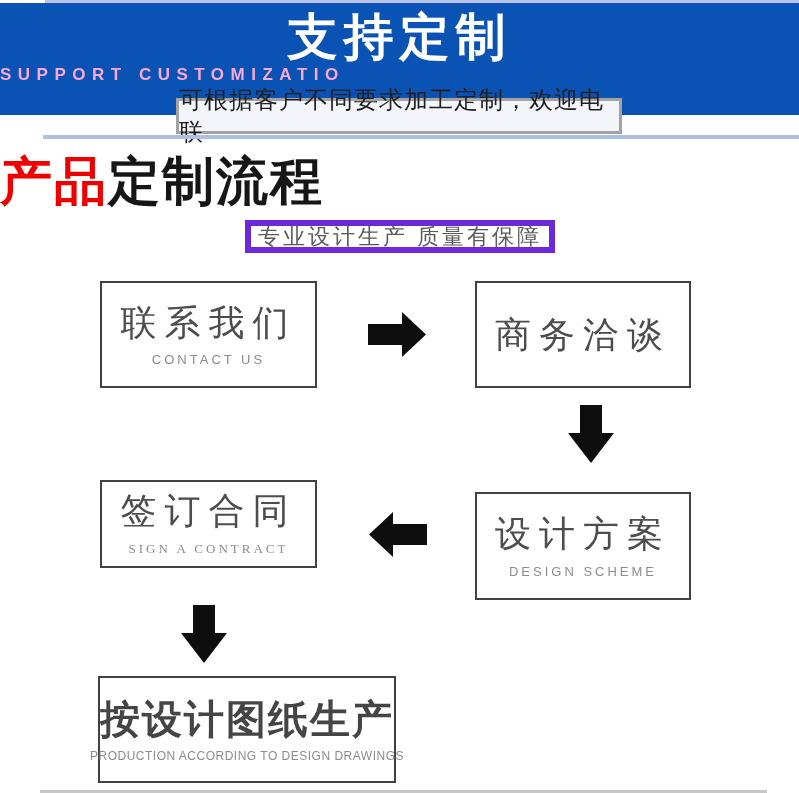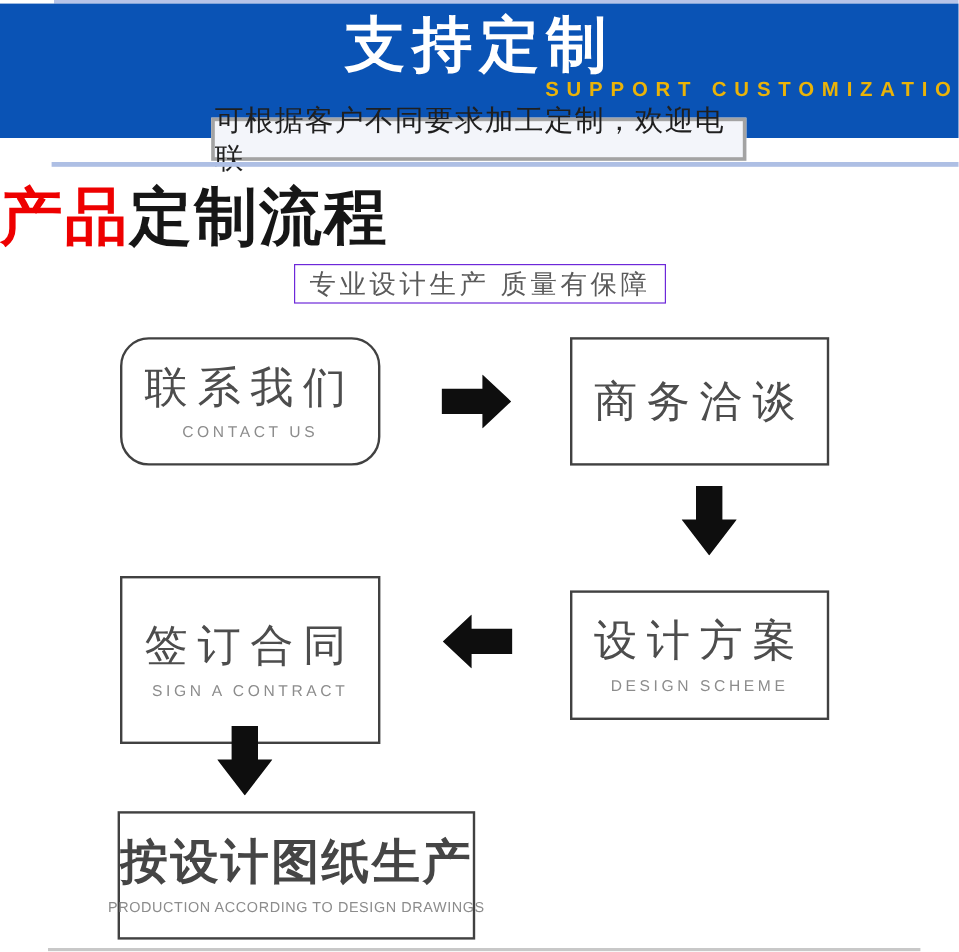--- a/index.html
+++ b/index.html
@@ -8,55 +8,55 @@
     font-family:"Liberation Sans","DejaVu Sans",sans-serif;
   }
   
   .edge-strip-top{position:absolute;left:45px;top:0;width:754px;height:3px;background:#b7c4e8;}
   .banner{position:absolute;left:0;top:3px;width:799px;height:112px;background:#0a53b5;}
   .banner-title{
     position:absolute;left:0;top:7px;width:799px;text-align:center;
     color:#ffffff;font-size:50px;font-weight:bold;letter-spacing:6px;line-height:1.1;
   }
   .banner-sub{
-    position:absolute;left:0;top:62px;width:799px;text-align:right;
-    color:#eab308;font-size:17px;font-weight:bold;letter-spacing:6.5px;
+    position:absolute;left:0;top:62px;width:799px;text-align:left;
+    color:#f9a8d4;font-size:17px;font-weight:bold;letter-spacing:6.5px;
   }
   .banner-note{
     position:absolute;left:176px;top:95px;width:446px;height:36px;
     background:#f3f5fa;border:3px solid #a3a3a3;box-sizing:border-box;
     display:flex;align-items:center;justify-content:center;
     color:#1f1f1f;font-size:24px;letter-spacing:1px;
   }
   .edge-strip-bottom{position:absolute;left:43px;top:135px;width:756px;height:4px;background:#aebfe4;}
 
   
   .section-title{
     position:absolute;left:0;top:153px;width:657px;text-align:left;
     font-size:52px;font-weight:bold;letter-spacing:2px;line-height:1.1;color:#161616;
   }
   .section-title .red{color:#ee0000;}
   .tagline-box{
     position:absolute;left:245px;top:220px;width:310px;height:33px;
-    border:1px solid #6d28d9;box-sizing:border-box;
+    border:6px solid #6d28d9;box-sizing:border-box;
     display:flex;align-items:center;justify-content:center;
     color:#5a5a5a;font-size:22px;letter-spacing:3px;background:#ffffff;
   }
 
   
   .step-box{
     position:absolute;background:#ffffff;border:2px solid #414141;box-sizing:border-box;
     display:flex;flex-direction:column;align-items:center;justify-content:center;
   }
   .step-cn{color:#4d4d4d;font-size:36px;letter-spacing:8px;line-height:1.15;white-space:nowrap;}
   .step-en{color:#8c8c8c;font-size:13px;letter-spacing:3px;margin-top:9px;white-space:nowrap;}
-  #box-contact{left:100px;top:281px;width:217px;height:107px;border-radius:24px;}
+  #box-contact{left:100px;top:281px;width:217px;height:107px;}
   #box-negotiation{left:475px;top:281px;width:216px;height:107px;}
   #box-negotiation .step-en{letter-spacing:1.5px;font-size:12.5px;}
-  #box-contract{left:100px;top:480px;width:217px;height:140px;}
+  #box-contract{left:100px;top:480px;width:217px;height:88px;font-family:Liberation Serif, serif;}
   #box-scheme{left:475px;top:492px;width:216px;height:108px;}
   #box-production{left:98px;top:676px;width:298px;height:107px;}
   #box-production .step-cn{font-size:40px;letter-spacing:2px;color:#454545;font-weight:bold;}
   #box-production .step-en{font-size:12px;letter-spacing:0.5px;margin-top:7px;}
 
   .arrow{position:absolute;}
   .arrow svg{display:block;}
 
   
   .highlight-box{

